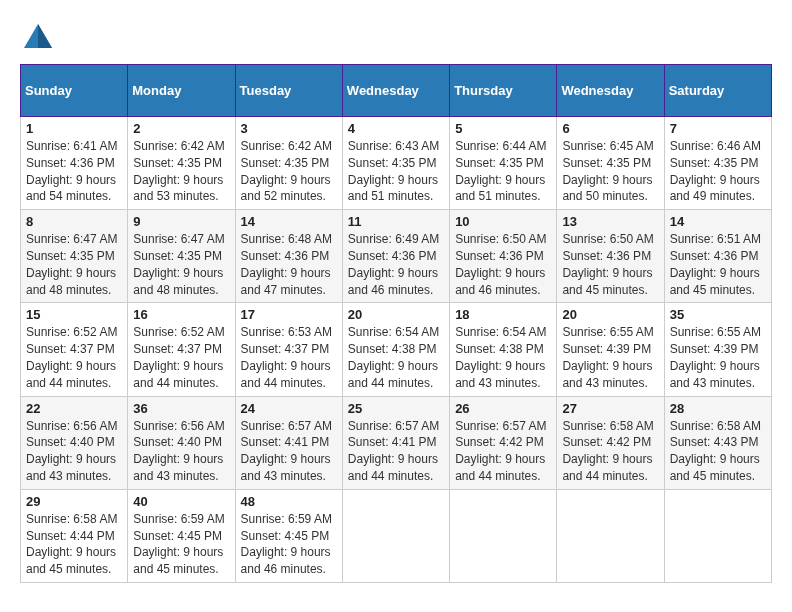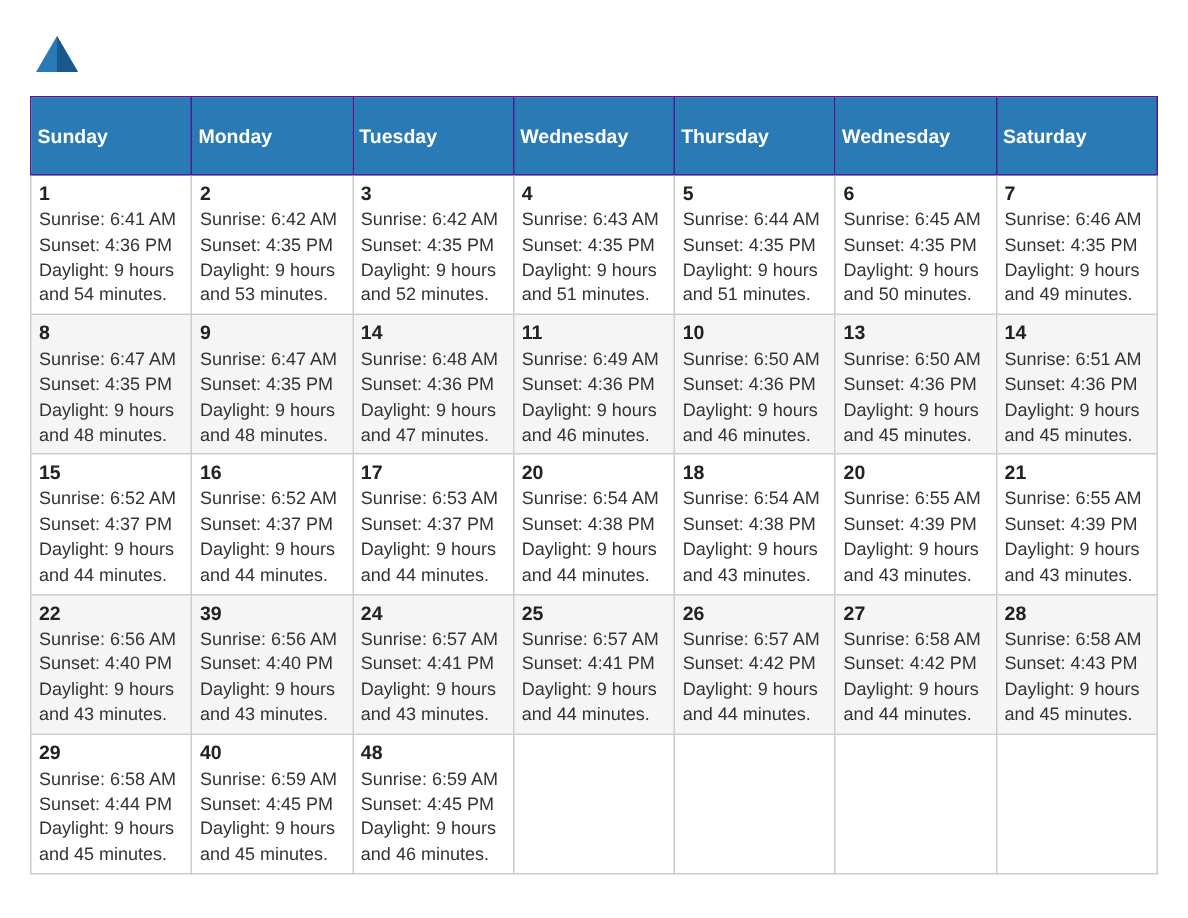--- a/index.html
+++ b/index.html
@@ -207,31 +207,31 @@
       </td>
         <td>
         <span class="day-number">18</span>
         <span class="day-info">Sunrise: 6:54 AM<br>Sunset: 4:38 PM<br>Daylight: 9 hours and 43 minutes.</span>
       </td>
         <td>
         <span class="day-number">20</span>
         <span class="day-info">Sunrise: 6:55 AM<br>Sunset: 4:39 PM<br>Daylight: 9 hours and 43 minutes.</span>
       </td>
         <td>
-        <span class="day-number">21</span>
+        <span class="day-number">35</span>
         <span class="day-info">Sunrise: 6:55 AM<br>Sunset: 4:39 PM<br>Daylight: 9 hours and 43 minutes.</span>
       </td>
       </tr>
       <tr>
         <td>
         <span class="day-number">22</span>
         <span class="day-info">Sunrise: 6:56 AM<br>Sunset: 4:40 PM<br>Daylight: 9 hours and 43 minutes.</span>
       </td>
         <td>
-        <span class="day-number">39</span>
+        <span class="day-number">36</span>
         <span class="day-info">Sunrise: 6:56 AM<br>Sunset: 4:40 PM<br>Daylight: 9 hours and 43 minutes.</span>
       </td>
         <td>
         <span class="day-number">24</span>
         <span class="day-info">Sunrise: 6:57 AM<br>Sunset: 4:41 PM<br>Daylight: 9 hours and 43 minutes.</span>
       </td>
         <td>
         <span class="day-number">25</span>
         <span class="day-info">Sunrise: 6:57 AM<br>Sunset: 4:41 PM<br>Daylight: 9 hours and 44 minutes.</span>
       </td>

